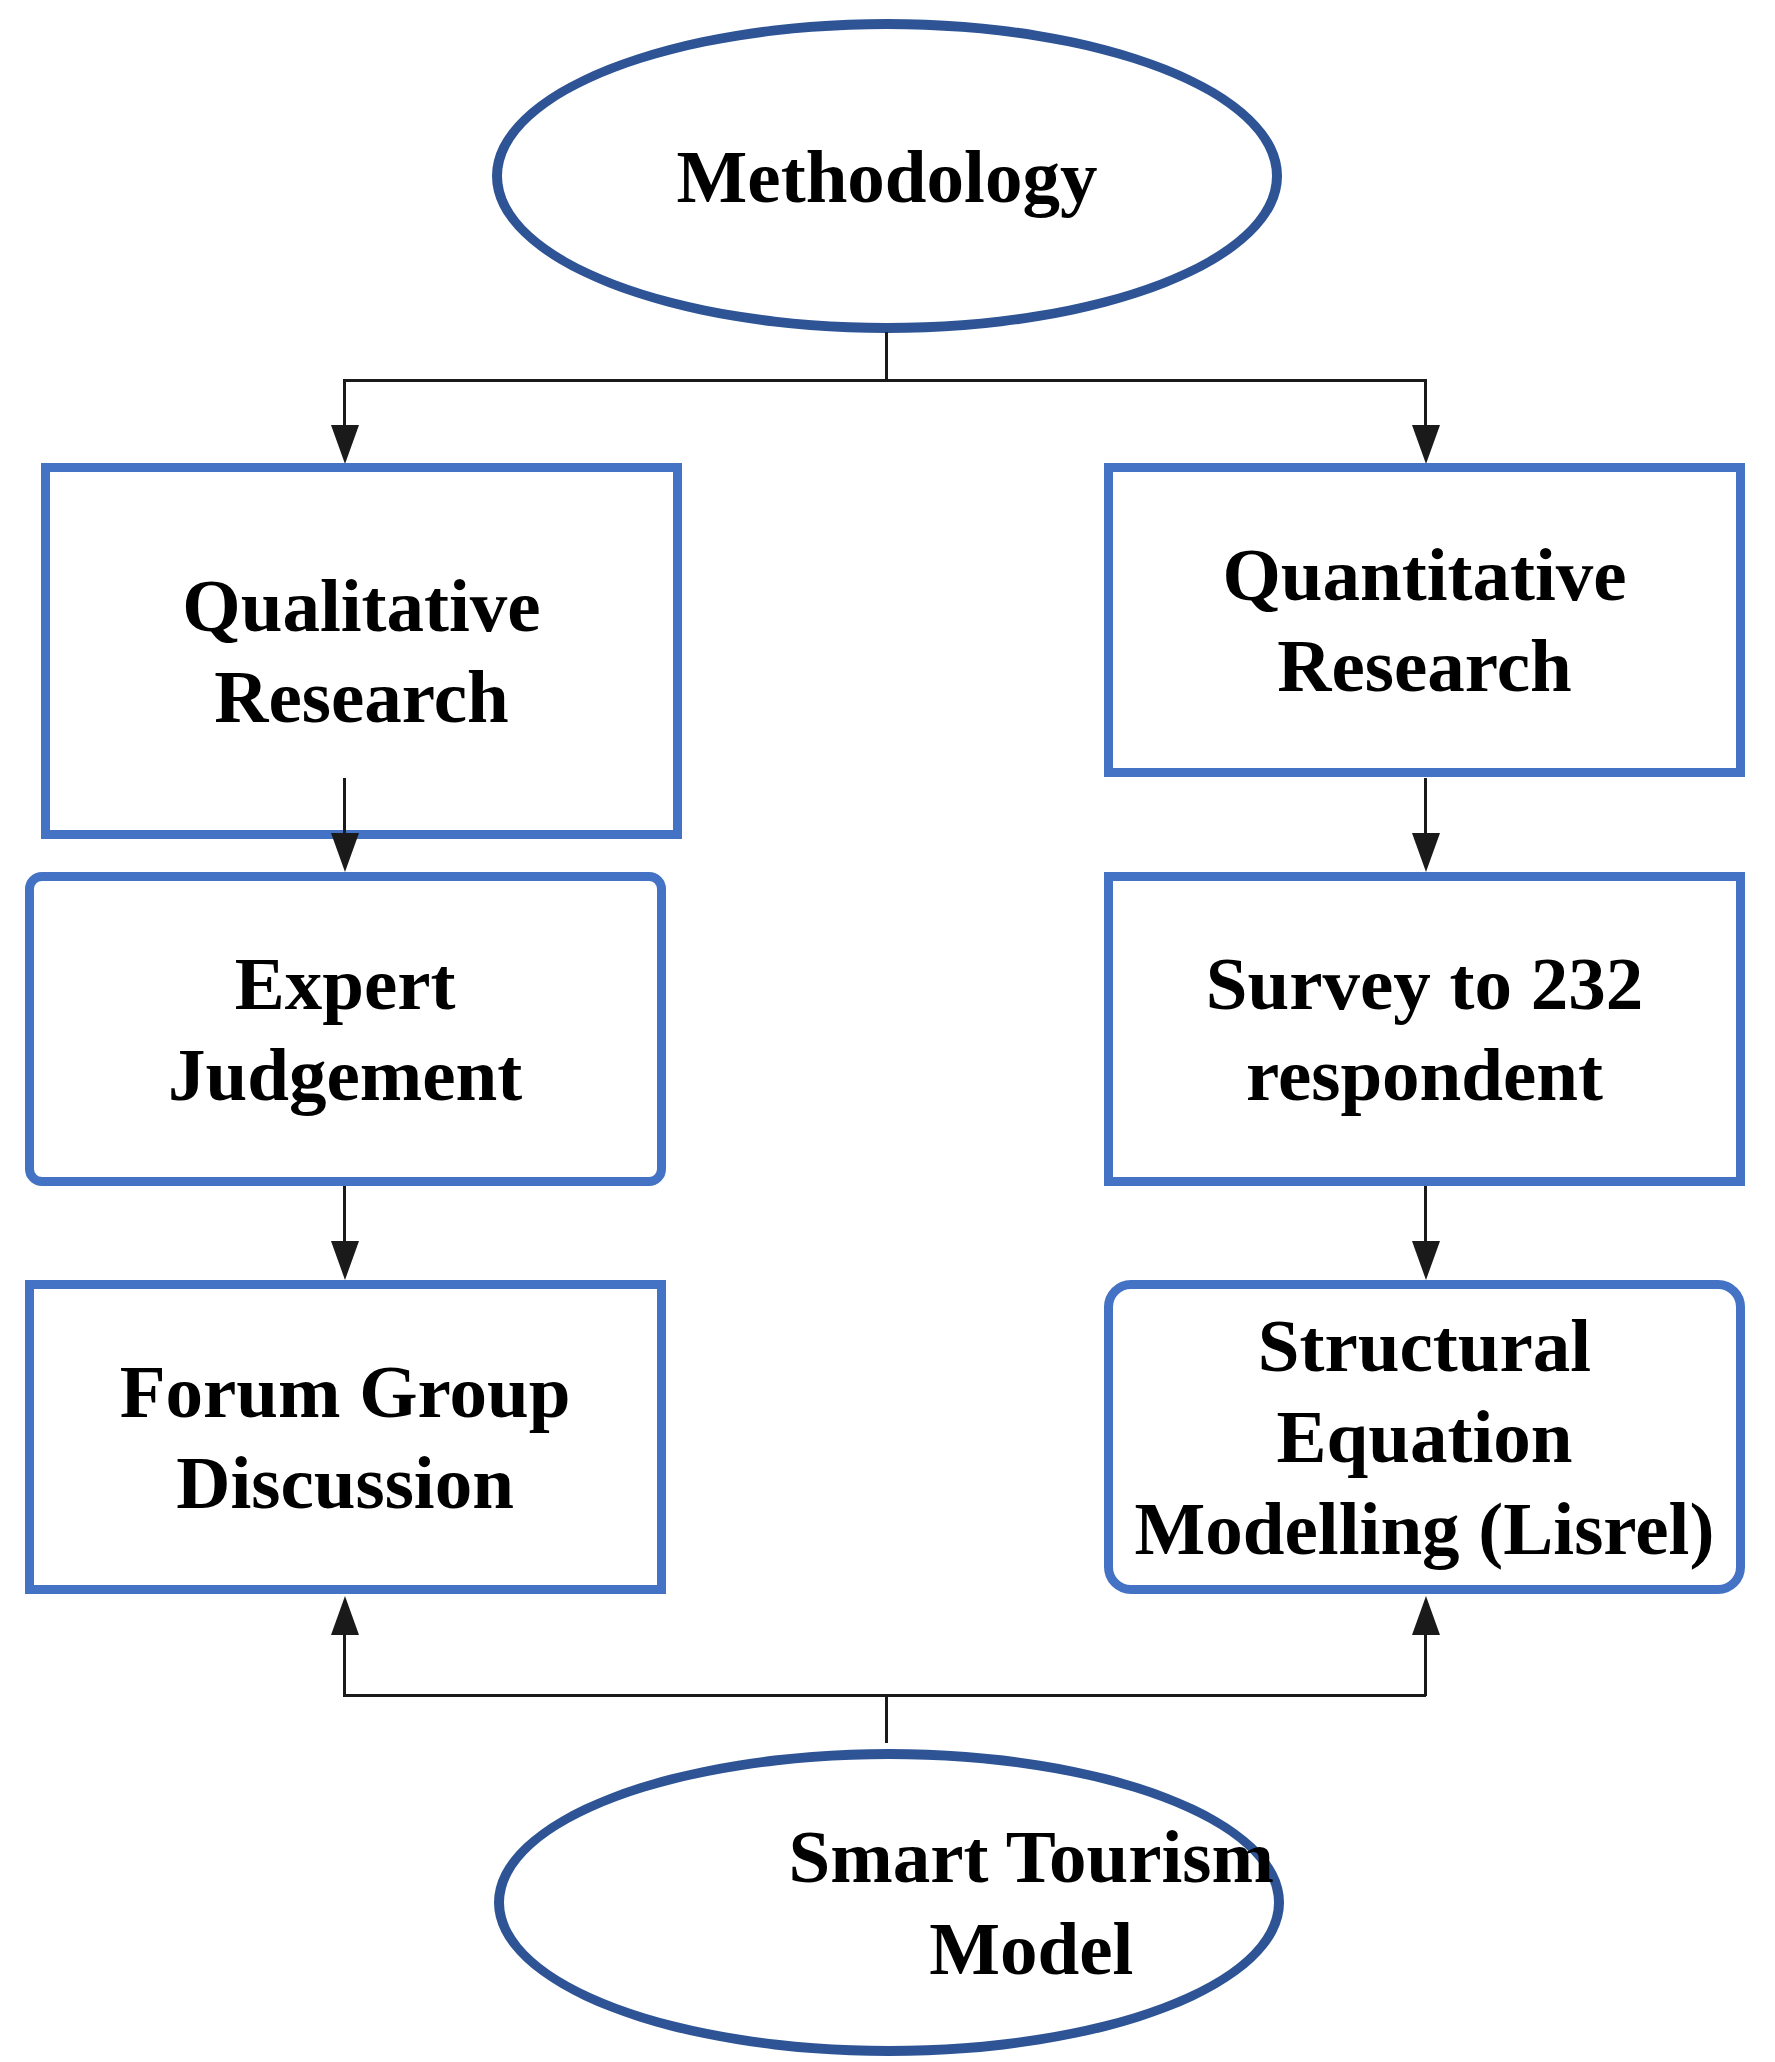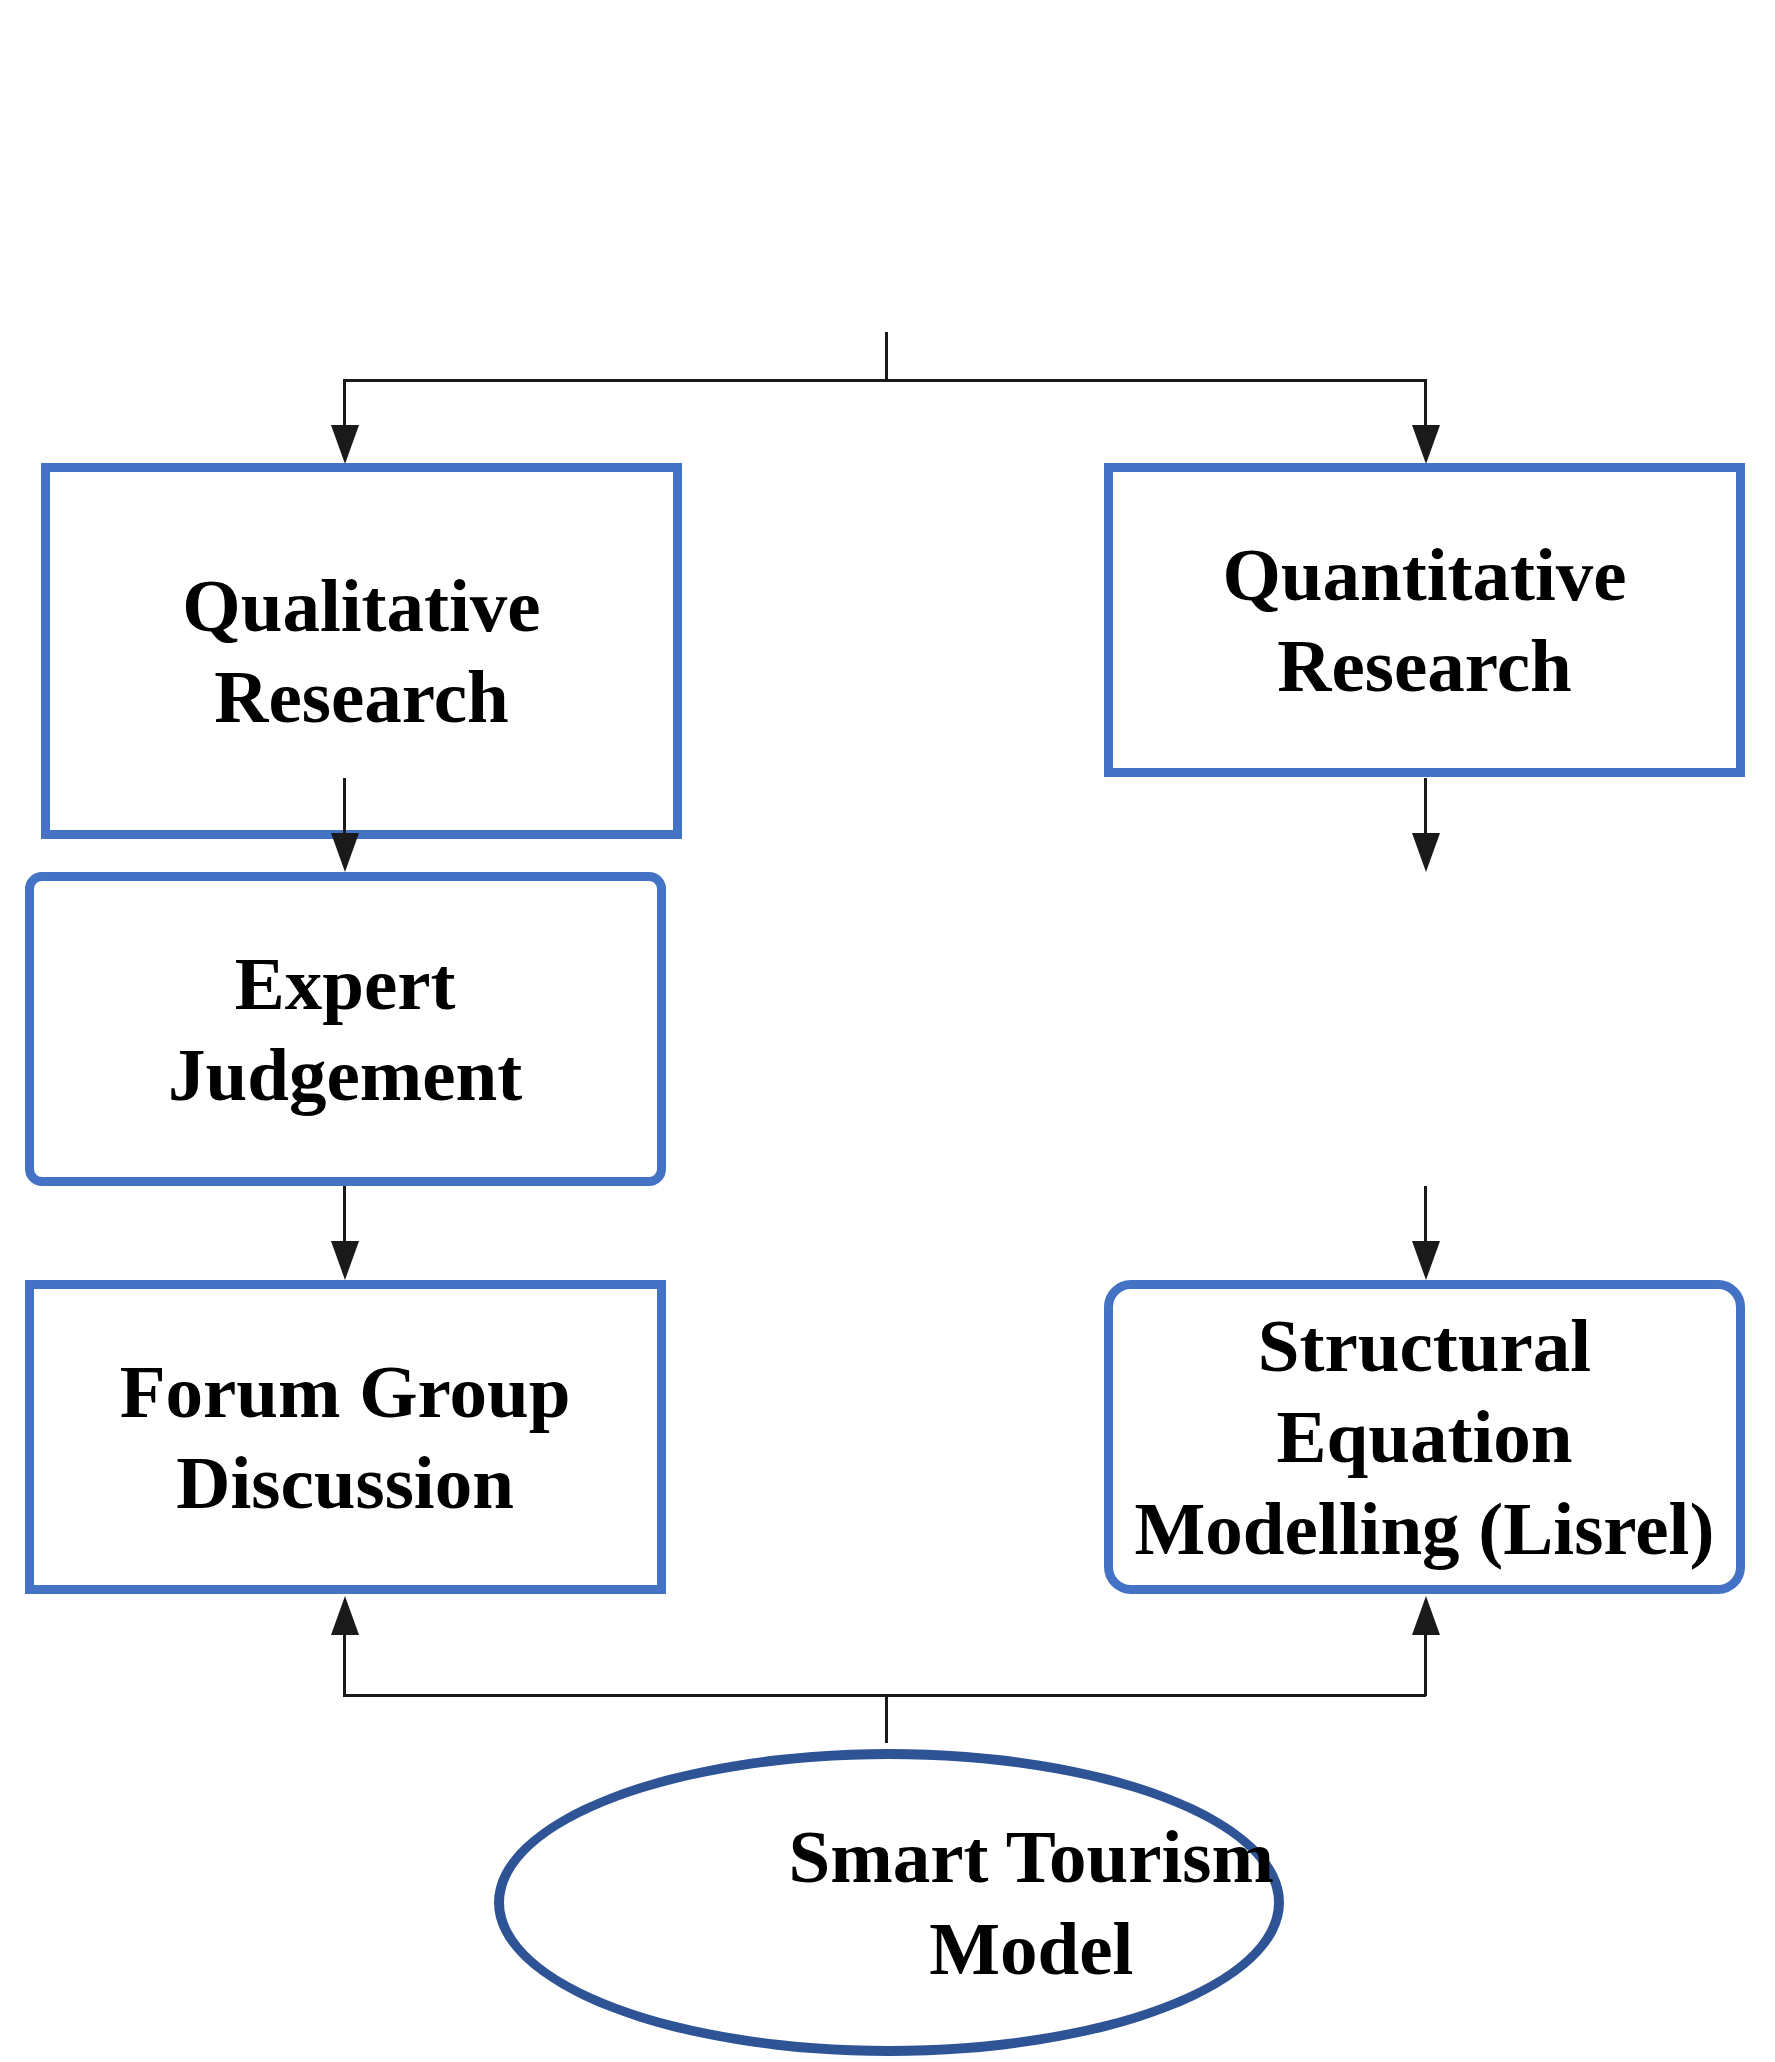--- a/index.html
+++ b/index.html
@@ -54,20 +54,23 @@
     border-left:14px solid transparent;
     border-right:14px solid transparent;
     border-bottom:39px solid var(--connector);
   }
 </style>
 </head>
 <body>
 
 <div id="canvas">
 
+  <div class="node-ellipse" style="left:492px;top:19.3px;width:790px;height:314px;">
+    <span class="label">Methodology</span>
+  </div>
 
   <div class="vline" style="left:885px;top:332px;height:49px;"></div>
 
   <div class="hline" style="left:343px;top:379px;width:1083px;"></div>
 
   <div class="vline" style="left:343px;top:379px;height:49px;"></div>
   <div class="ah-down" style="left:331px;top:425px;"></div>
 
   <div class="vline" style="left:1424px;top:379px;height:49px;"></div>
   <div class="ah-down" style="left:1412px;top:425px;"></div>
@@ -83,20 +86,24 @@
 
   <div class="vline" style="left:343px;top:778px;height:58px;"></div>
   <div class="ah-down" style="left:331px;top:833px;"></div>
 
   <div class="vline" style="left:1424px;top:778px;height:58px;"></div>
   <div class="ah-down" style="left:1412px;top:833px;"></div>
 
   <div class="node-rect" style="left:24.6px;top:872px;width:641px;height:314px;border-radius:17px;">
     <span class="label">Expert
 Judgement</span>
+  </div>
+  <div class="node-rect" style="left:1104px;top:872px;width:641px;height:314px;">
+    <span class="label">Survey to 232
+respondent</span>
   </div>
 
   <div class="vline" style="left:343px;top:1186px;height:58px;"></div>
   <div class="ah-down" style="left:331px;top:1241px;"></div>
 
   <div class="vline" style="left:1424px;top:1186px;height:58px;"></div>
   <div class="ah-down" style="left:1412px;top:1241px;"></div>
 
   <div class="node-rect" style="left:24.6px;top:1280px;width:641px;height:314px;">
     <span class="label">Forum Group

